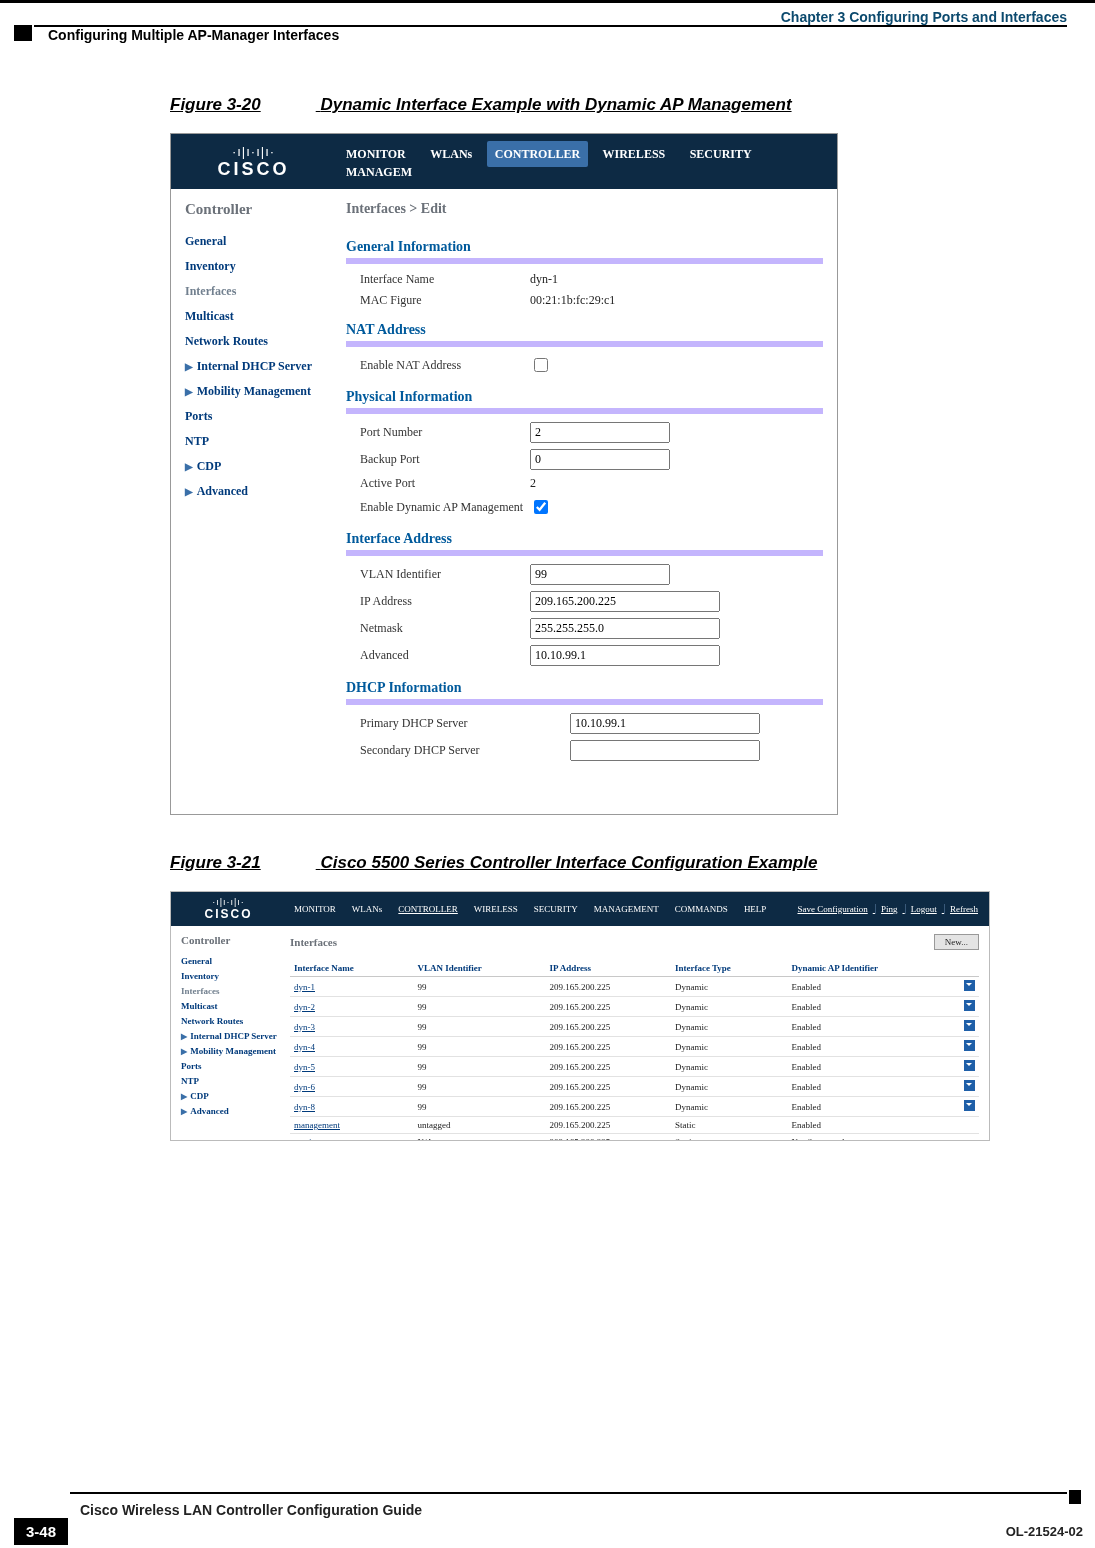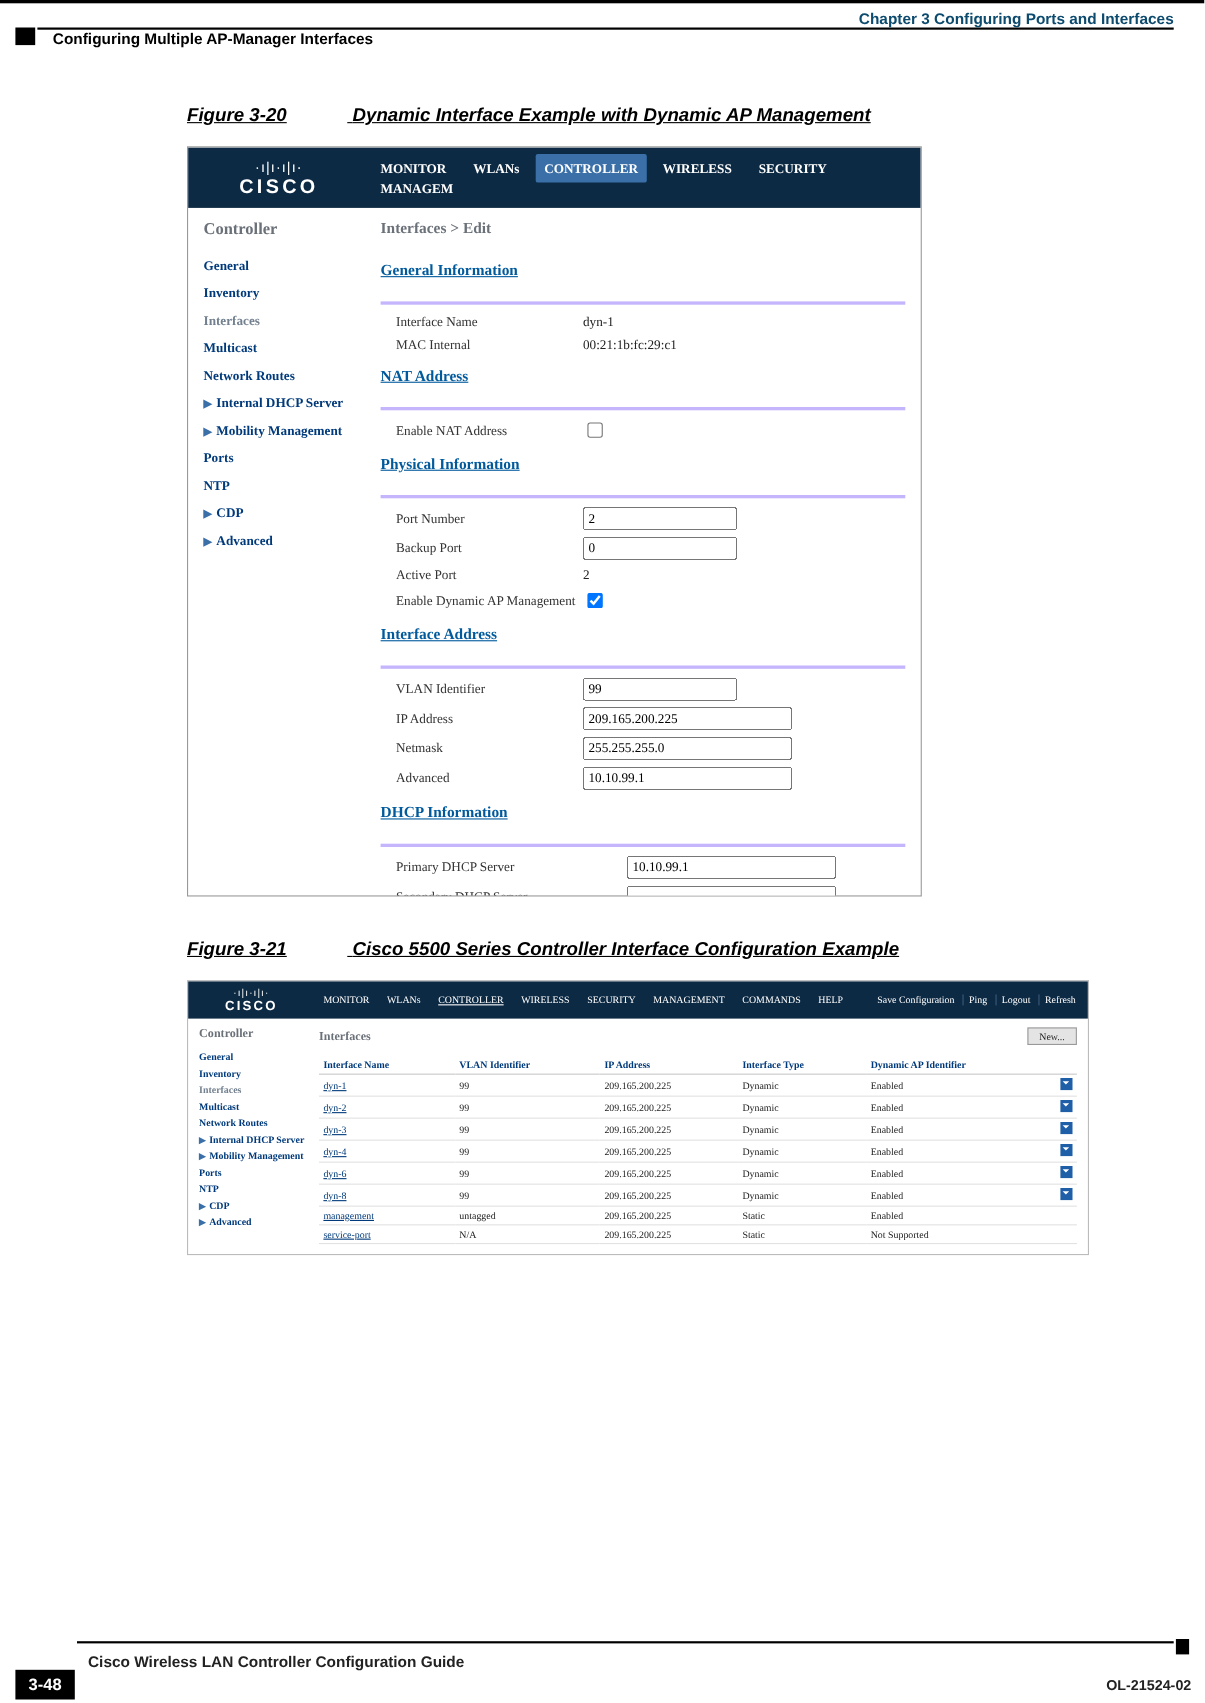--- a/index.html
+++ b/index.html
@@ -83,21 +83,21 @@
     width:175px;padding:12px 10px 0 14px;
     font:12px Verdana;color:var(--link-blue);
   }
   .side1 .title{font:bold 15px Verdana;color:#6b7179;margin-bottom:16px;}
   .side1 .itm{font-weight:bold;margin:10px 0;}
   .side1 .itm.lite{color:#72808f;}
   .side1 .itm .tri{color:#3a6fa8;margin-right:4px;font-size:10px;}
 
   .main1{flex:1;padding:12px 14px 0 0;font:12px Verdana;color:#333;}
   .main1 .bc{font:bold 14px Verdana;color:#6b7179;margin-bottom:22px;}
-  .main1 h4{font:bold 14px Verdana;color:var(--hdr-blue);border-bottom:3px solid #c4b5fd;padding-bottom:19px;margin:14px 0 8px;text-decoration:underline;}
+  .main1 h4{font:bold 14px Verdana;color:var(--hdr-blue);border-bottom:6px solid #c4b5fd;padding-bottom:3px;margin:14px 0 8px;}
   .kv{display:flex;align-items:center;margin:6px 0 6px 14px;}
   .kv .k{width:170px;}
   .kv .v{color:#222;}
   .kv input[type=text]{width:140px;font:12px Verdana;padding:1px 3px;}
   .kv input.wide{width:190px;}
   .kv input[type=checkbox]{width:14px;height:14px;}
 
   
   .fig2wrap{position:relative;}
   .fig2{
@@ -105,21 +105,21 @@
     border:1px solid #bbb;overflow:hidden;
     font-family:Verdana,Arial,sans-serif;font-size:10px;
     position:relative;
   }
   .topbar2{height:34px;background:var(--cisco-dk);display:flex;align-items:center;color:#fff;}
   .logo2{width:115px;text-align:center;}
   .logo2 .bars{font-size:9px;letter-spacing:1px;}
   .logo2 .ctxt{font:bold 12px Arial;letter-spacing:2px;}
   .nav2{display:flex;flex:1;}
   .nav2 a{color:#fff;font:9px Verdana;text-decoration:none;padding:0 8px;}
-  .util2{margin-left:auto;margin-right:6px;font:9px Verdana;color:#fff;}
+  .util2{margin-left:auto;margin-right:6px;font:9px Verdana;color:#fff;text-decoration:underline;}
   .util2 span{padding:0 5px;border-left:1px solid #3a5a7a;}
   .util2 span:first-child{border:none;}
 
   .fig2-body{display:flex;}
   .side2{width:115px;padding:8px 6px 0 10px;font:9px Verdana;color:var(--link-blue);}
   .side2 .title{font:bold 11px Verdana;color:#6b7179;margin-bottom:10px;}
   .side2 .itm{font-weight:bold;margin:5px 0;}
   .side2 .itm .tri{color:#3a6fa8;margin-right:3px;font-size:8px;}
 
   .main2{flex:1;padding:8px 10px 0 4px;}
@@ -191,21 +191,21 @@
     </div>
     <div class="main1">
       <div class="bc">Interfaces &gt; Edit</div>
 
       <h4>General Information</h4>
       <div class="kv">
           <div class="k">Interface Name</div>
           <div class="v">dyn-1</div>
         </div>
       <div class="kv">
-          <div class="k">MAC Internal</div>
+          <div class="k">MAC Figure</div>
           <div class="v">00:21:1b:fc:29:c1</div>
         </div>
 
       <h4>NAT Address</h4>
       <div class="kv">
           <div class="k">Enable NAT Address</div>
           <input type="checkbox" style="">
         </div>
 
       <h4>Physical Information</h4>
@@ -345,20 +345,28 @@
               </tr>
               <tr>
                 <td><a>dyn-4</a></td>
                 <td>99</td>
                 <td>209.165.200.225</td>
                 <td>Dynamic</td>
                 <td>Enabled</td>
                 <td><span class="dd"></span></td>
               </tr>
               <tr>
+                <td><a>dyn-5</a></td>
+                <td>99</td>
+                <td>209.165.200.225</td>
+                <td>Dynamic</td>
+                <td>Enabled</td>
+                <td><span class="dd"></span></td>
+              </tr>
+              <tr>
                 <td><a>dyn-6</a></td>
                 <td>99</td>
                 <td>209.165.200.225</td>
                 <td>Dynamic</td>
                 <td>Enabled</td>
                 <td><span class="dd"></span></td>
               </tr>
               <tr>
                 <td><a>dyn-8</a></td>
                 <td>99</td>

